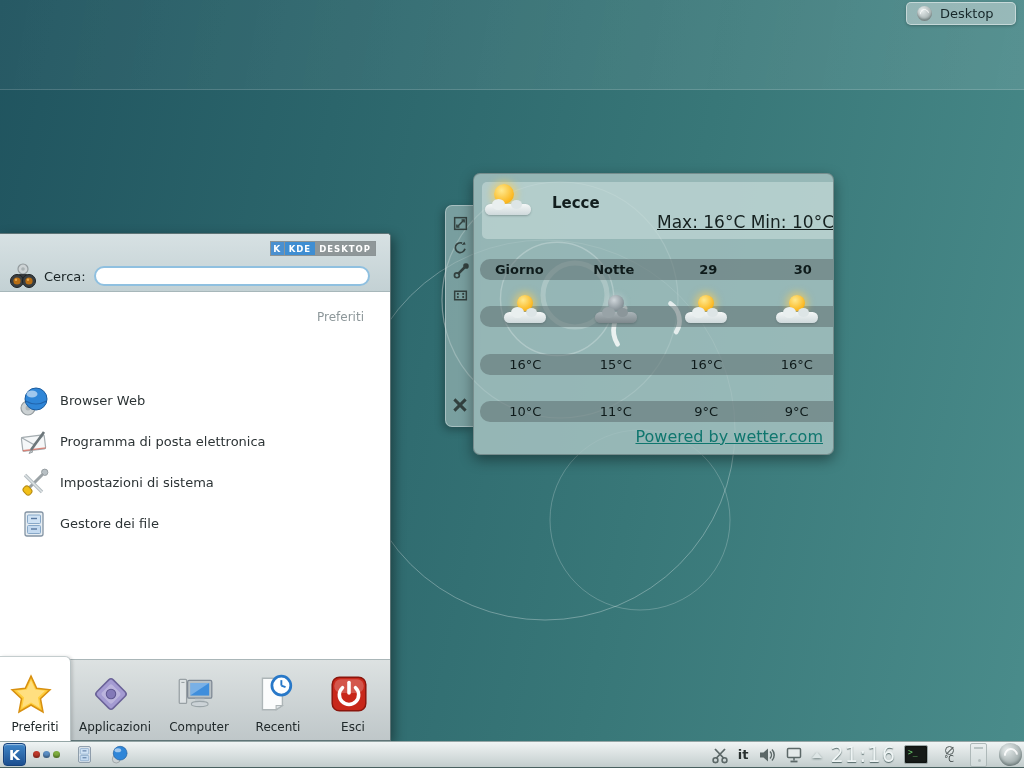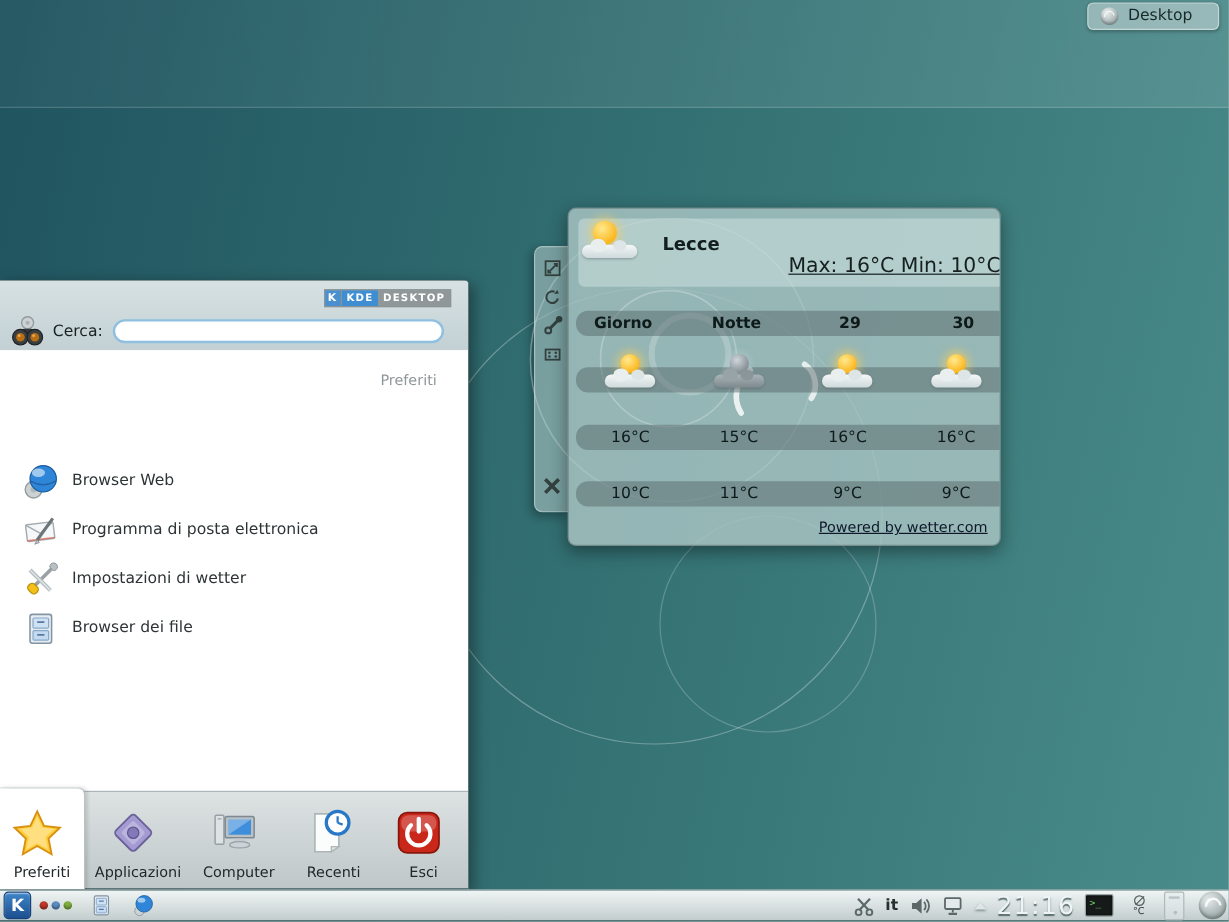--- a/index.html
+++ b/index.html
@@ -62,21 +62,21 @@
     background:rgba(85,101,102,0.48); border-radius:10px;
     display:flex;
   }
   .w-cell { flex:1; display:flex; align-items:center; justify-content:center;
     font-size:13px; color:#0e1a1a; }
   .w-bar-cols { top:85px;gap:16px; } .w-bar-cols .w-cell { font-weight:bold; }
   .w-bar-icons { top:132px; overflow:visible; }
   .w-bar-day { top:180px; }
   .w-bar-night { top:227px; }
   .w-link {
-    position:absolute; right:10px; bottom:8px; font-size:12px; color:#0f172a;
+    position:absolute; right:10px; bottom:8px; font-size:16px; color:#0f766e;
     text-decoration:underline; cursor:pointer;
   }
   
   .wicon { position:relative; width:48px; height:34px; margin-top:-12px; }
   .wicon .orb {
     position:absolute; left:16px; top:1px; width:16px; height:16px; border-radius:50%;
     background:radial-gradient(circle at 38% 32%, #ffe98e, #fbb51b 72%);
     box-shadow:0 0 7px 3px rgba(255,208,80,0.55);
   }
   .wicon .cloud {
@@ -374,34 +374,34 @@
     <div class="ko-item" style="top:170px">
       <span class="ico">
         <svg viewBox="0 0 32 32">
           <line x1="25" y1="7" x2="10" y2="22" stroke="#9aa2a6" stroke-width="3"></line>
           <path d="M26.5 8.5 a3.2 3.2 0 1 0 -3 -3 l1.2 1.5 z" fill="#b8c0c4" stroke="#8a9296" stroke-width="0.8"></path>
           <rect x="5" y="20" width="9" height="7" rx="3" transform="rotate(45 9.5 23.5)" fill="#f2c018" stroke="#b88c10" stroke-width="1"></rect>
           <line x1="7" y1="8" x2="24" y2="25" stroke="#b4bcc0" stroke-width="3.4"></line>
           <line x1="7" y1="8" x2="24" y2="25" stroke="#dde3e5" stroke-width="1.4"></line>
         </svg>
       </span>
-      <span class="lbl">Impostazioni di wetter</span>
+      <span class="lbl">Impostazioni di sistema</span>
     </div>
 
     <div class="ko-item" style="top:211px">
       <span class="ico">
         <svg viewBox="0 0 32 32">
           <rect x="7" y="4" width="18" height="24" rx="2" fill="#e6edf2" stroke="#8494a4" stroke-width="1.3"></rect>
           <rect x="9.5" y="7" width="13" height="8.5" rx="1" fill="#cfe2f4" stroke="#88a8c8" stroke-width="1"></rect>
           <line x1="13" y1="10.5" x2="19" y2="10.5" stroke="#5878a0" stroke-width="1.4"></line>
           <rect x="9.5" y="17.5" width="13" height="8" rx="1" fill="#c4daf0" stroke="#88a8c8" stroke-width="1"></rect>
           <line x1="13" y1="21" x2="19" y2="21" stroke="#5878a0" stroke-width="1.4"></line>
         </svg>
       </span>
-      <span class="lbl">Browser dei file</span>
+      <span class="lbl">Gestore dei file</span>
     </div>
   </div>
 
   <div class="ko-tabs">
     <div class="ko-tab active">
       <span class="t-ico">
         <svg viewBox="0 0 40 40">
           <polygon points="20,3 25.4,14.5 38,16 29,24.5 31.4,37 20,30.5 8.6,37 11,24.5 2,16 14.6,14.5" fill="#ffce3c" stroke="#d89010" stroke-width="1.5"></polygon>
           <polygon points="20,7 24,15.8 33.5,17 26.6,23.4 28.4,33 20,28.2 11.6,33 13.4,23.4 6.5,17 16,15.8" fill="rgba(255,255,255,0.35)"></polygon>
         </svg>

